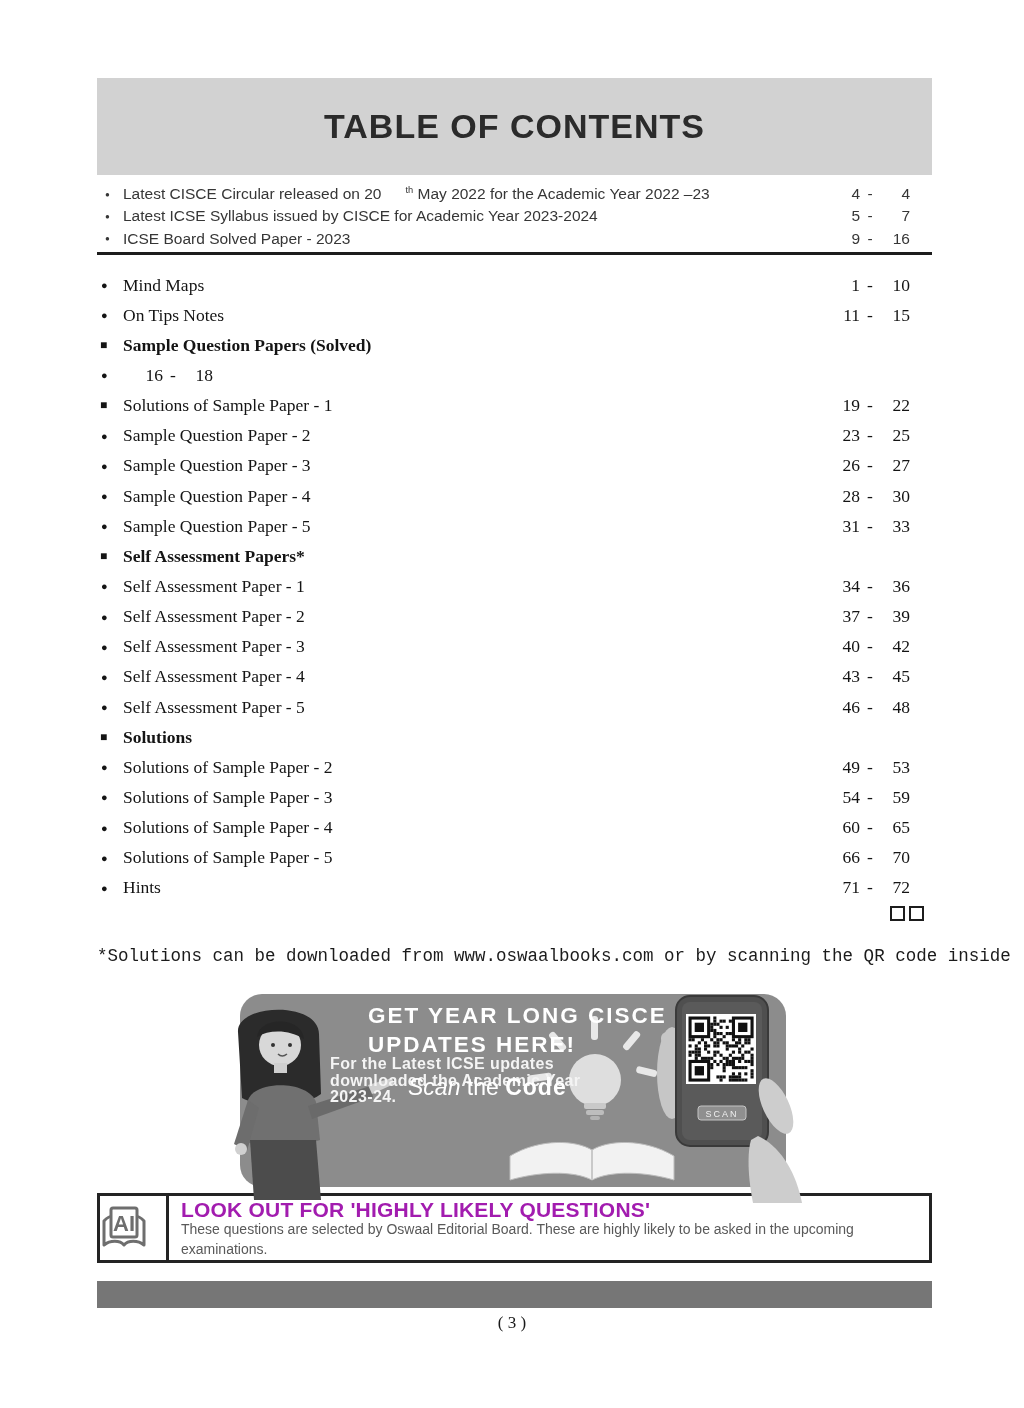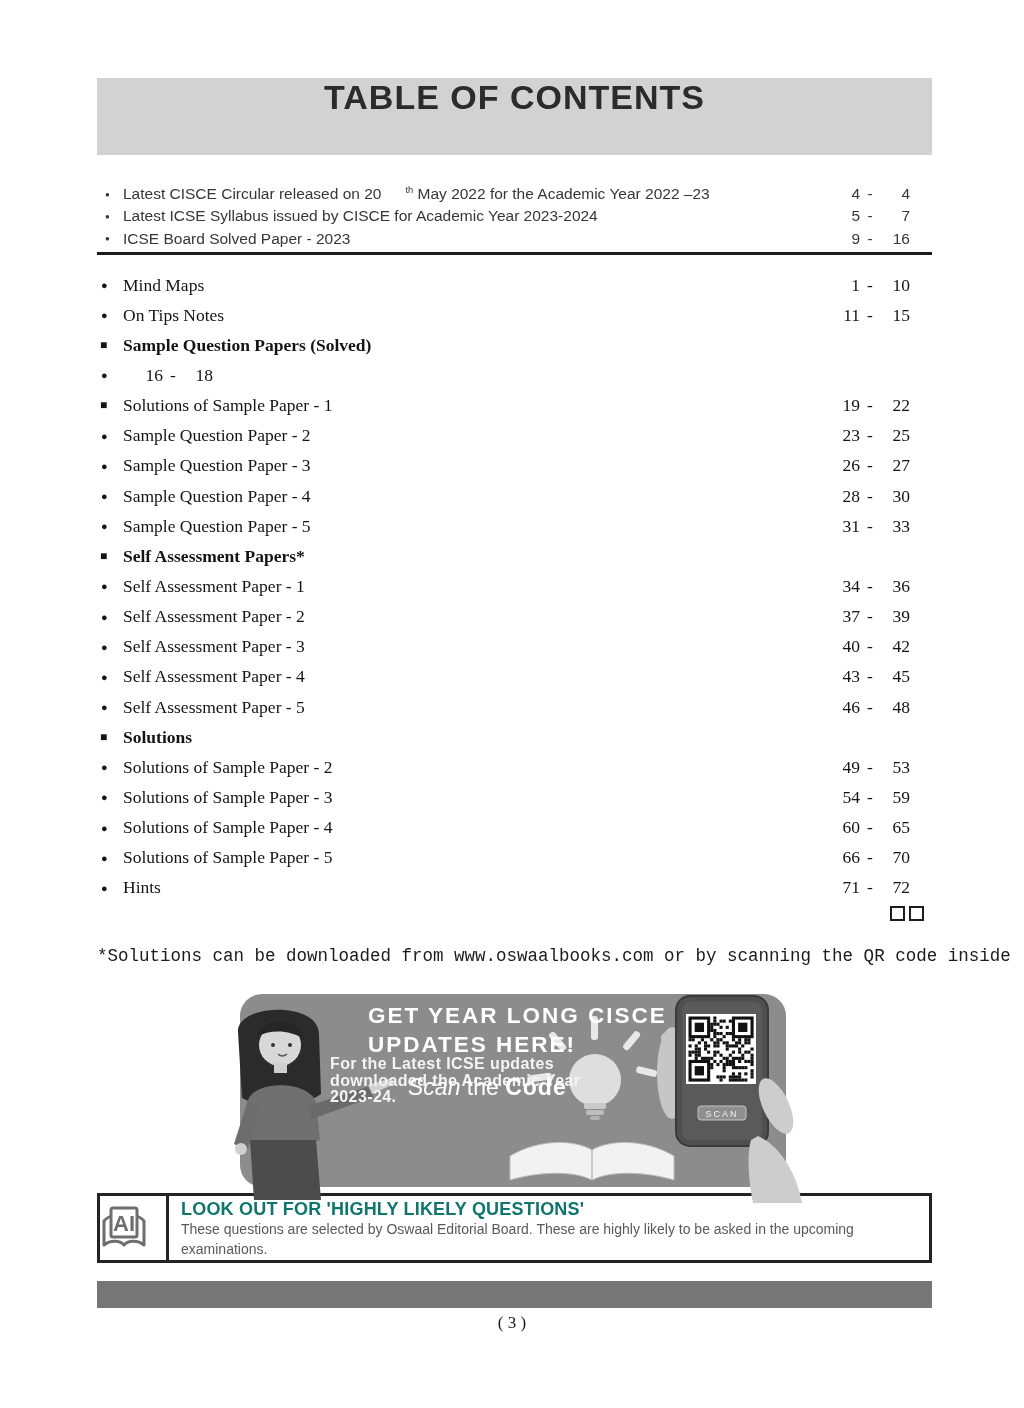--- a/index.html
+++ b/index.html
@@ -1,21 +1,21 @@
 <!DOCTYPE html>
 <html><head>
 <meta charset="utf-8">
 <style>
   html,body{margin:0;padding:0;background:#ffffff;}
   .page{position:relative;width:1024px;height:1408px;background:#ffffff;overflow:hidden;
         font-family:"Liberation Sans",sans-serif;color:#1a1a1a;}
 
   
-  .header-band{position:absolute;left:97px;top:78px;width:835px;height:77px;background:#d2d2d2;
-               display:flex;align-items:flex-start;justify-content:center;}
+  .header-band{position:absolute;left:97px;top:78px;width:835px;height:97px;background:#d2d2d2;
+               display:flex;align-items:center;justify-content:center;}
   .header-band h1{margin:0;font-size:34px;font-weight:bold;letter-spacing:1px;color:#2b2b2b;
                   font-family:"Liberation Sans",sans-serif;}
 
   
   .row{display:flex;align-items:center;padding-right:22px;}
   .bullet{flex:0 0 26px;width:26px;}
   .label{flex:1 1 auto;white-space:nowrap;overflow:visible;}
   .pg{flex:0 0 auto;white-space:nowrap;}
   .pg1{width:40px;text-align:right;}
   .pgdash{width:20px;text-align:center;}
@@ -51,21 +51,21 @@
   .banner-scan{position:absolute;left:168px;top:80px;z-index:2;font-size:23px;color:#ffffff;}
   .scan-it{font-style:italic;}
   .scan-mid{font-weight:normal;}
   .scan-bold{font-weight:bold;letter-spacing:1px;}
 
   
   .ai-box{position:absolute;left:97px;top:1193px;width:835px;height:70px;border:3px solid #232323;
           box-sizing:border-box;display:flex;background:#ffffff;}
   .ai-icon-cell{flex:0 0 66px;border-right:3px solid #232323;display:flex;align-items:center;}
   .ai-text{flex:1 1 auto;padding:3px 10px 0 12px;}
-  .ai-heading{font-size:18px;font-weight:bold;color:#0f766e;letter-spacing:0.2px;line-height:21px;}
+  .ai-heading{font-size:21px;font-weight:bold;color:#a21caf;letter-spacing:0.2px;line-height:21px;}
   .ai-body{font-size:14px;color:#595959;line-height:19.5px;}
 
   .footer-bar{position:absolute;left:97px;top:1281px;width:835px;height:27px;background:#767676;}
   .page-num{position:absolute;left:0;top:1313px;width:1024px;text-align:center;
             font-family:"Liberation Serif",serif;font-size:17px;color:#1a1a1a;}
 </style>
 </head>
 <body>
 
 <div class="page">

